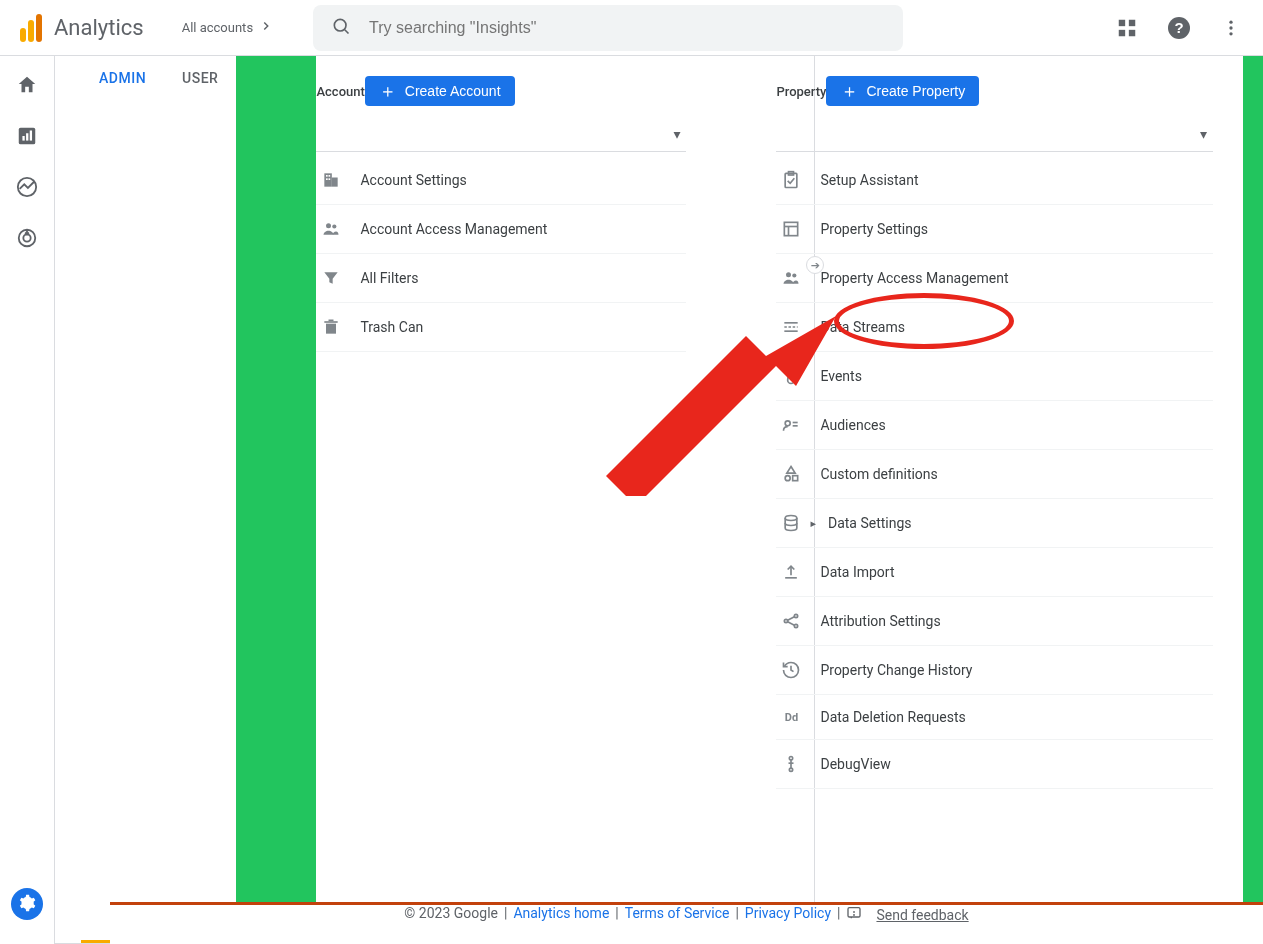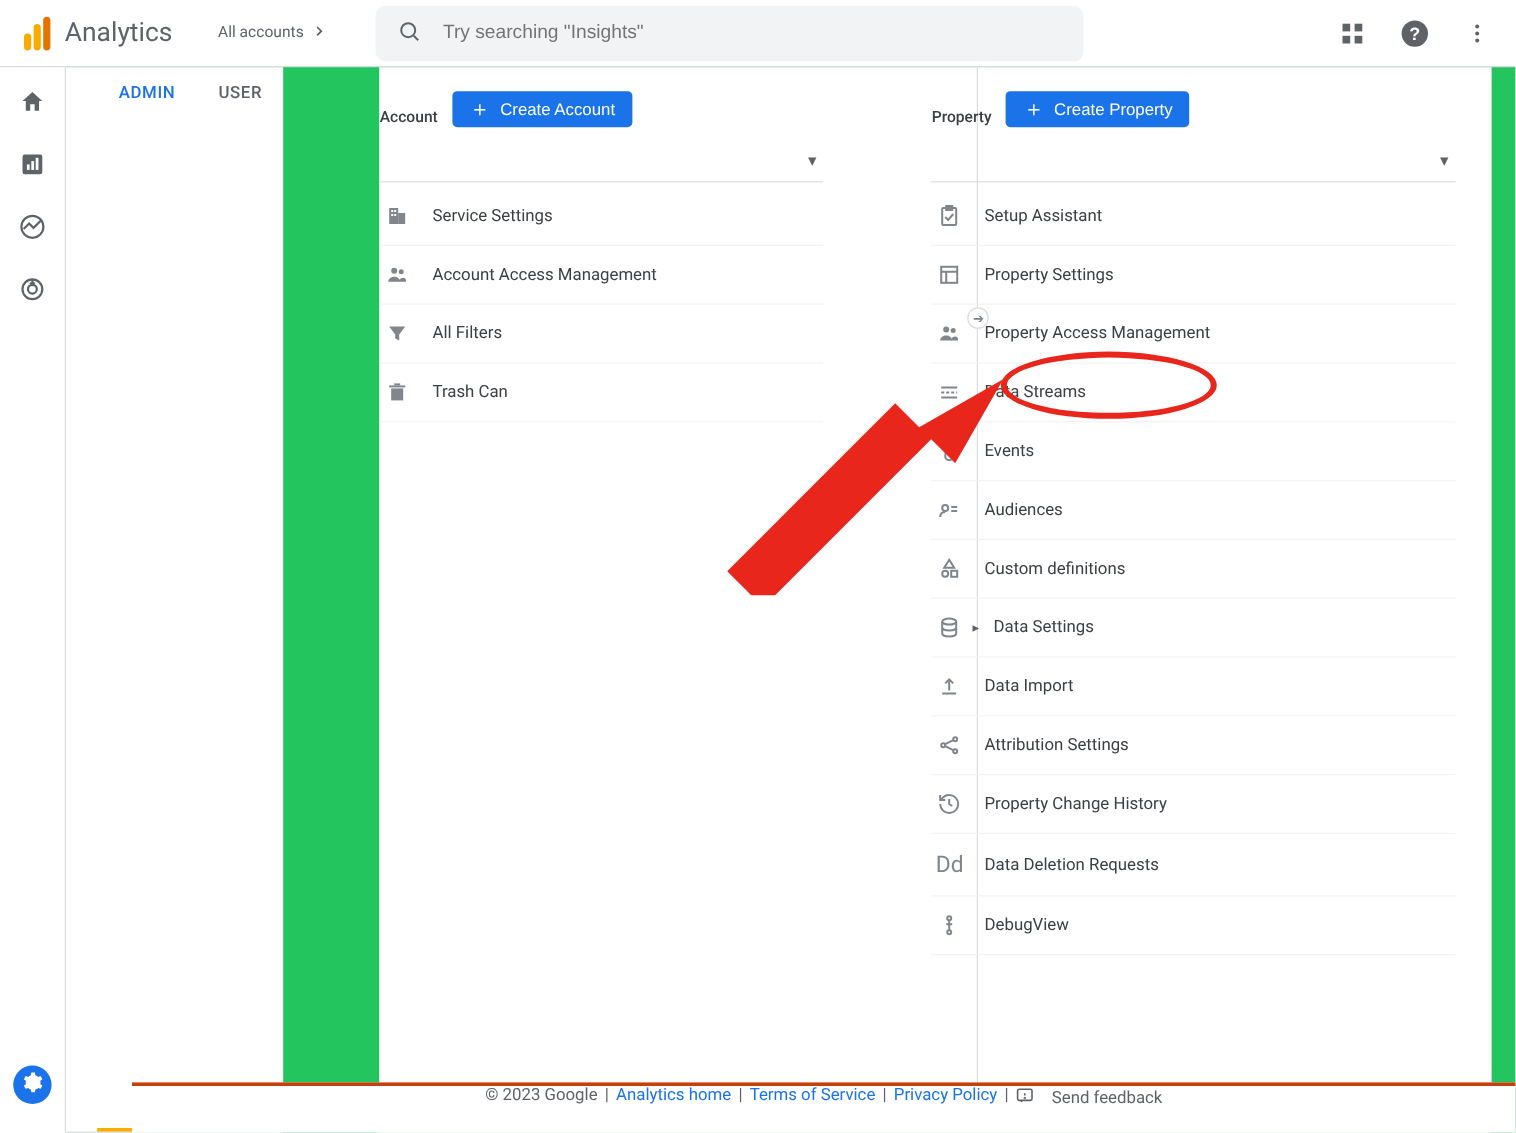--- a/index.html
+++ b/index.html
@@ -33,40 +33,40 @@
   .tab { padding: 14px 18px 12px; font-size: 14px; font-weight:500; letter-spacing:.5px; color:#5f6368; cursor:pointer; }
   .tab.active { color:#1a73e8; border-bottom: 3px solid #f9ab00; }
 
   
   .admin-body { display:flex; flex:1; background:#fff; margin: 0 20px 0 80px; position:relative; }
   .col { flex:1; padding: 20px 30px 40px 0; position:relative; }
   .col.account { max-width: 400px; }
   .divider { width:1px; background:#dadce0; position:absolute; left:498px; top:0; bottom:0; }
   .collapse-handle { position:absolute; left:490px; top:200px; width:18px; height:18px; border-radius:50%; background:#fff; border:1px solid #dadce0; display:flex; align-items:center; justify-content:center; color:#80868b; font-size:11px; }
 
-  .col-head { display:flex; align-items:flex-end; gap:12px; margin-bottom: 10px; }
+  .col-head { display:flex; align-items:center; margin-bottom: 10px; }
   .col-head-label { font-size: 13px; font-weight:500; color:#3c4043; }
   .create-btn { background:#1a73e8; color:#fff; font-size:14px; font-weight:500; border:none; border-radius:4px; padding: 7px 14px; display:inline-flex; align-items:center; gap:8px; cursor:pointer; }
   .create-btn .plus { font-size:18px; line-height:14px; }
 
   .selector { height: 36px; border-bottom: 1px solid #dadce0; display:flex; align-items:center; justify-content:flex-end; padding-right:6px; color:#5f6368; margin: 6px 0 4px; cursor:pointer; }
 
   .menu-list { list-style:none; }
   .menu-item { display:flex; align-items:center; gap:18px; padding: 14px 4px; border-bottom:1px solid #f1f3f4; color:#3c4043; font-size:14px; cursor:pointer; }
   .menu-item .mi-icon { width:22px; display:flex; justify-content:center; color:#80868b; }
   .menu-item .caret { margin-left:-10px; margin-right:-6px; color:#5f6368; font-size:11px; }
 
   .highlight-ring { position:absolute; border:5px solid #e8261c; border-radius:50%/50%; width:180px; height:56px; left:518px; top:237px; pointer-events:none; }
   .arrow { position:absolute; left:290px; top:260px; pointer-events:none; }
 
   
   .footer { position:absolute; bottom:0; left:55px; right:0; height:42px; background:#fff; border-top:3px solid #c2410c; display:flex; align-items:flex-start; justify-content:center; gap:6px; font-size:14px; color:#5f6368; }
   .footer a { color:#1a73e8; text-decoration:none; }
   .footer .sep { color:#5f6368; }
-  .feedback { display:inline-flex; align-items:center; gap:14px; cursor:pointer; }
+  .feedback { display:inline-flex; align-items:center; gap:14px; cursor:pointer;text-decoration:underline; }
 </style>
 </head>
 <body>
 
 <div class="topbar">
   <div class="ga-logo">
     <div class="ga-bar short"></div>
       <div class="ga-bar mid"></div>
       <div class="ga-bar tall"></div>
   </div>
@@ -181,21 +181,21 @@
             <span class="mi-icon">
                 <svg width="20" height="20" viewBox="0 0 24 24" fill="#80868b">
                   <rect x="4" y="4" width="9" height="16"></rect>
                   <rect x="13" y="9" width="7" height="11"></rect>
                   <rect x="6" y="6" width="2" height="2" fill="#fff"></rect>
                   <rect x="9" y="6" width="2" height="2" fill="#fff"></rect>
                   <rect x="6" y="10" width="2" height="2" fill="#fff"></rect>
                   <rect x="9" y="10" width="2" height="2" fill="#fff"></rect>
                 </svg>
               </span>
-            <span>Service Settings</span>
+            <span>Account Settings</span>
           </li>
           <li class="menu-item">
             <span class="mi-icon">
                 <svg width="20" height="20" viewBox="0 0 24 24" fill="#80868b">
                   <circle cx="9" cy="8" r="3"></circle>
                   <circle cx="16" cy="9" r="2.5"></circle>
                   <path d="M3 19c0-3 3-5 6-5s6 2 6 5"></path>
                   <path d="M14 19c0-2.5 2-4 4-4s3 1.5 3 4"></path>
                 </svg>
               </span>
@@ -349,21 +349,21 @@
                 <svg width="20" height="20" viewBox="0 0 24 24" fill="none" stroke="#80868b" stroke-width="2">
                   <path d="M3 12a9 9 0 109-9 9 9 0 00-8 5"></path>
                   <polyline points="3 3 3 8 8 8"></polyline>
                   <polyline points="12 7 12 12 15 14"></polyline>
                 </svg>
               </span>
             <span>Property Change History</span>
           </li>
           <li class="menu-item">
             <span class="mi-icon">
-                <span style="font-weight:400;color:#80868b;font-size:19px">Dd</span>
+                <span style="font-weight:700;color:#80868b;font-size:11px">Dd</span>
               </span>
             <span>Data Deletion Requests</span>
           </li>
           <li class="menu-item">
             <span class="mi-icon">
                 <svg width="20" height="20" viewBox="0 0 24 24" fill="none" stroke="#80868b" stroke-width="2">
                   <circle cx="12" cy="5" r="2"></circle>
                   <line x1="12" y1="7" x2="12" y2="17"></line>
                   <circle cx="12" cy="19" r="2"></circle>
                   <line x1="9" y1="11" x2="15" y2="11"></line>

